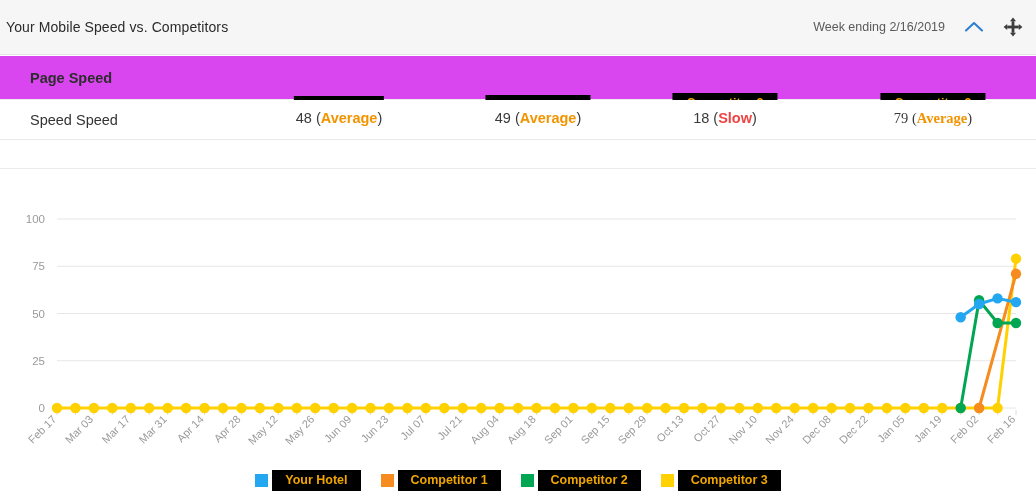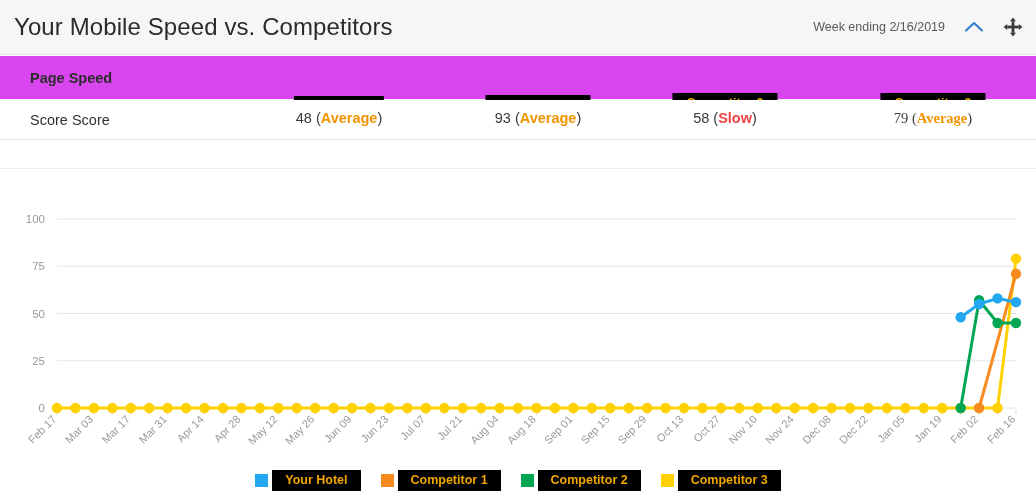--- a/index.html
+++ b/index.html
@@ -12,22 +12,22 @@
   .widget { position: relative; width: 1036px; height: 504px; background: #fff; }
 
   
   .hdr {
     position: absolute; left: 0; top: 0; width: 1036px; height: 55px;
     background: #f6f6f6;
     border-bottom: 1px solid #e4e4e4;
     display: flex; align-items: center;
   }
   .hdr-title {
-    margin-left: 14px;
-    font-size: 24px; font-weight: 400; color: #2b2b2b;
+    margin-left: 6px;
+    font-size: 14px; font-weight: 400; color: #2b2b2b;
     letter-spacing: .1px; white-space: nowrap;
   }
   .hdr-right {
     margin-left: auto; margin-right: 13px;
     display: flex; align-items: center; gap: 18px; text-align: right;
   }
   .hdr-date { font-size: 12.5px; color: #5a5a5a; white-space: nowrap; }
   .icon-btn { display: flex; align-items: center; justify-content: center; cursor: pointer; }
   .chev { width: 22px; height: 20px; }
   .move { width: 20px; height: 20px; }
@@ -110,25 +110,25 @@
     <div class="tbl-row tbl-head">
       <div class="cell-label">Page Speed</div>
       <div id="chips">
           <div class="chip" style="left: 339px; top: 40px;">Your Hotel</div>
           <div class="chip" style="left: 538px; top: 39px;">Competitor 1</div>
           <div class="chip" style="left: 725px; top: 37px;">Competitor 2</div>
           <div class="chip" style="left: 933px; top: 37px;">Competitor 3</div>
         </div>
     </div>
     <div class="tbl-row tbl-body">
-      <div class="cell-label">Score Score</div>
+      <div class="cell-label">Speed Speed</div>
       <div id="scores">
           <div class="score" style="left: 339px; top: 10px;"><span>48 (</span><b class="st-avg">Average</b><span>)</span></div>
-          <div class="score" style="left: 538px; top: 10px;"><span>93 (</span><b class="st-avg">Average</b><span>)</span></div>
-          <div class="score" style="left: 725px; top: 10px;"><span>58 (</span><b class="st-slow">Slow</b><span>)</span></div>
+          <div class="score" style="left: 538px; top: 10px;"><span>49 (</span><b class="st-avg">Average</b><span>)</span></div>
+          <div class="score" style="left: 725px; top: 10px;"><span>18 (</span><b class="st-slow">Slow</b><span>)</span></div>
           <div class="score" style="left: 933px; top: 10px; font-family: Liberation Serif, serif;"><span>79 (</span><b class="st-avg">Average</b><span>)</span></div>
         </div>
     </div>
   </div>
 
   <div class="chart">
     <svg id="plot" width="1036" height="336">
         <line x1="57" y1="239" x2="1016" y2="239" stroke="#e6e6e6" stroke-width="1"></line>
         <text x="45" y="243" text-anchor="end" font-size="11.5" fill="#9a9a9a" font-family="&quot;Liberation Sans&quot;, sans-serif">0</text>
         <line x1="57" y1="191.75" x2="1016" y2="191.75" stroke="#e6e6e6" stroke-width="1"></line>

